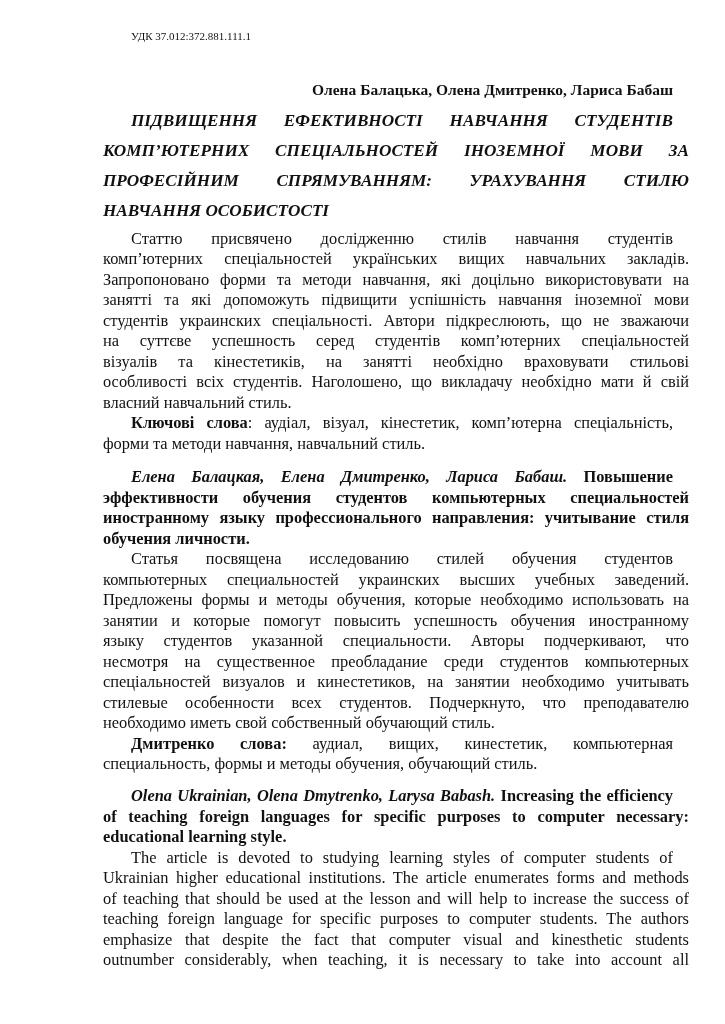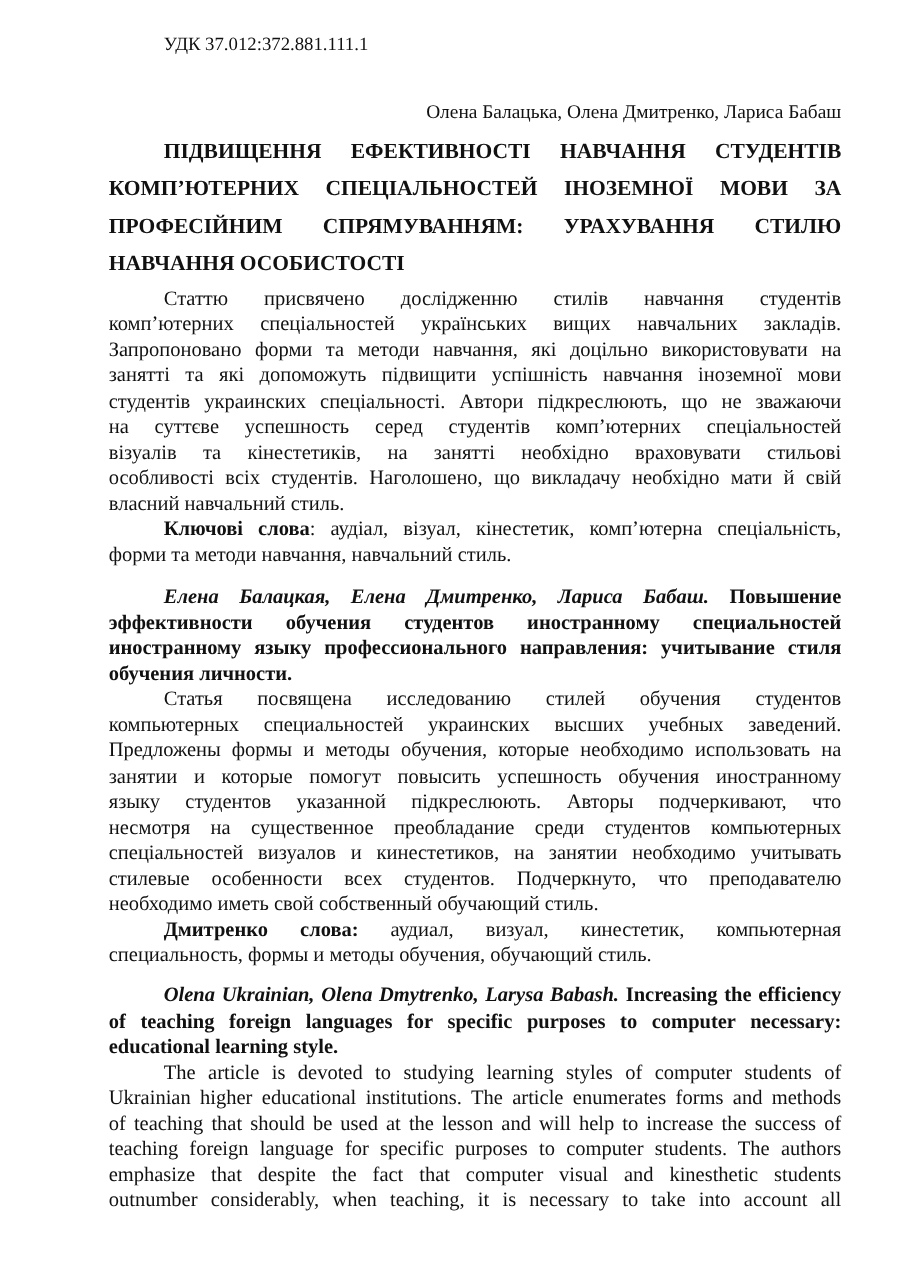--- a/index.html
+++ b/index.html
@@ -1,25 +1,25 @@
 <!DOCTYPE html>
 <html><head>
 <meta charset="utf-8">
 <style>
   html, body { margin: 0; padding: 0; background: #ffffff; }
   body { width: 725px; height: 1024px; position: relative; overflow: hidden;
          font-family: "Liberation Serif", "DejaVu Serif", serif; color: #111; }
   .page { position: absolute; left: 87px; top: 0; width: 586px; }
-  .line { position: absolute; left: 0; width: 586px; white-space: nowrap;
+  .line { position: absolute; left: 16px; width: 586px; white-space: nowrap;
           text-align: justify; text-align-last: justify; font-size: 16.4px; line-height: 20px; }
   .line.last { text-align-last: left; }
   .line.indent { left: 44px; width: 542px; }
-  .udk { position: absolute; left: 44px; top: 26px; font-size: 15px; line-height: 20px; }
-  .authors-ua { position: absolute; right: 0; top: 80px; font-size: 15.5px; font-weight: normal; line-height: 20px; white-space: nowrap; }
-  .title { font-weight: bold; font-size: 17.2px; }
+  .udk { position: absolute; left: 44px; top: 26px; font-size: 11px; line-height: 20px; }
+  .authors-ua { position: absolute; right: 0; top: 80px; font-size: 15.5px; font-weight: bold; line-height: 20px; white-space: nowrap; }
+  .title { font-weight: bold; font-size: 17.2px; font-style: italic; }
   .it { }
   .b { font-weight: bold; }
   .bi { font-weight: bold; font-style: italic; }
 </style>
 </head>
 <body>
 
 <div class="page">
 
   <div class="udk">УДК 37.012:372.881.111.1</div>
@@ -37,35 +37,35 @@
   <div class="line it" style="top:311px">студентів украинских спеціальності. Автори підкреслюють, що не зважаючи</div>
   <div class="line it" style="top:331px">на суттєве успешность серед студентів комп’ютерних спеціальностей</div>
   <div class="line it" style="top:352px">візуалів та кінестетиків, на занятті необхідно враховувати стильові</div>
   <div class="line it" style="top:372px">особливості всіх студентів. Наголошено, що викладачу необхідно мати й свій</div>
   <div class="line it last" style="top:393px">власний навчальний стиль.</div>
 
   <div class="line indent it" style="top:413px"><span class="b">Ключові слова</span><span>: аудіал, візуал, кінестетик, комп’ютерна спеціальність,</span></div>
   <div class="line it last" style="top:434px">форми та методи навчання, навчальний стиль.</div>
 
   <div class="line indent" style="top:467px"><span class="bi">Елена Балацкая, Елена Дмитренко, Лариса Бабаш.</span><span class="b"> Повышение</span></div>
-  <div class="line b" style="top:488px">эффективности обучения студентов иностранному специальностей</div>
+  <div class="line b" style="top:488px">эффективности обучения студентов компьютерных специальностей</div>
   <div class="line b" style="top:508px">иностранному языку профессионального направления: учитывание стиля</div>
   <div class="line b last" style="top:529px">обучения личности.</div>
 
   <div class="line indent it" style="top:549px">Статья посвящена исследованию стилей обучения студентов</div>
   <div class="line it" style="top:570px">компьютерных специальностей украинских высших учебных заведений.</div>
   <div class="line it" style="top:590px">Предложены формы и методы обучения, которые необходимо использовать на</div>
   <div class="line it" style="top:611px">занятии и которые помогут повысить успешность обучения иностранному</div>
-  <div class="line it" style="top:631px">языку студентов указанной підкреслюють. Авторы подчеркивают, что</div>
+  <div class="line it" style="top:631px">языку студентов указанной специальности. Авторы подчеркивают, что</div>
   <div class="line it" style="top:652px">несмотря на существенное преобладание среди студентов компьютерных</div>
   <div class="line it" style="top:672px">спеціальностей визуалов и кинестетиков, на занятии необходимо учитывать</div>
   <div class="line it" style="top:693px">стилевые особенности всех студентов. Подчеркнуто, что преподавателю</div>
   <div class="line it last" style="top:713px">необходимо иметь свой собственный обучающий стиль.</div>
 
-  <div class="line indent it" style="top:734px"><span class="b">Дмитренко слова:</span><span> аудиал, визуал, кинестетик, компьютерная</span></div>
+  <div class="line indent it" style="top:734px"><span class="b">Дмитренко слова:</span><span> аудиал, вищих, кинестетик, компьютерная</span></div>
   <div class="line it last" style="top:754px">специальность, формы и методы обучения, обучающий стиль.</div>
 
   <div class="line indent" style="top:786px"><span class="bi">Olena Ukrainian, Olena Dmytrenko, Larysa Babash.</span><span class="b"> Increasing the efficiency</span></div>
   <div class="line b" style="top:807px">of teaching foreign languages for specific purposes to computer necessary:</div>
   <div class="line b last" style="top:827px">educational learning style.</div>
 
   <div class="line indent it" style="top:848px">The article is devoted to studying learning styles of computer students of</div>
   <div class="line it" style="top:868px">Ukrainian higher educational institutions. The article enumerates forms and methods</div>
   <div class="line it" style="top:889px">of teaching that should be used at the lesson and will help to increase the success of</div>
   <div class="line it" style="top:909px">teaching foreign language for specific purposes to computer students. The authors</div>

